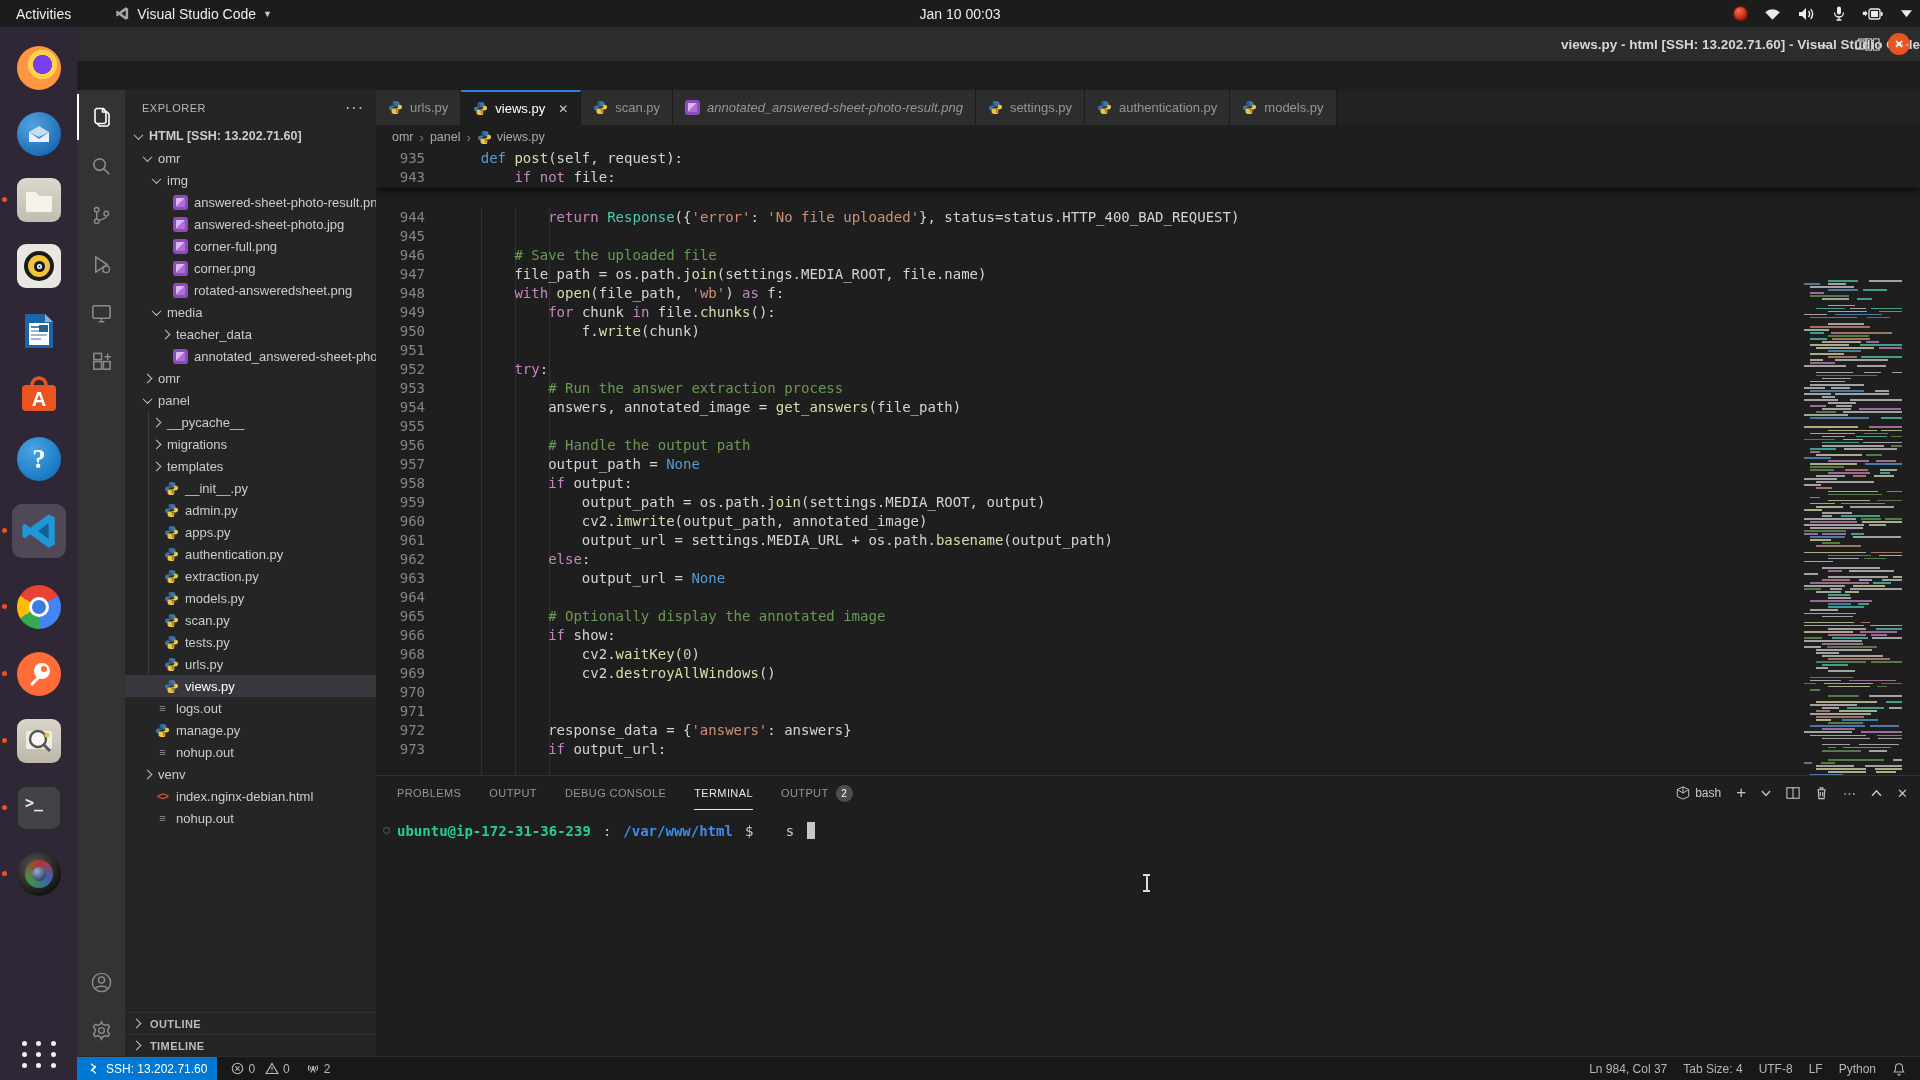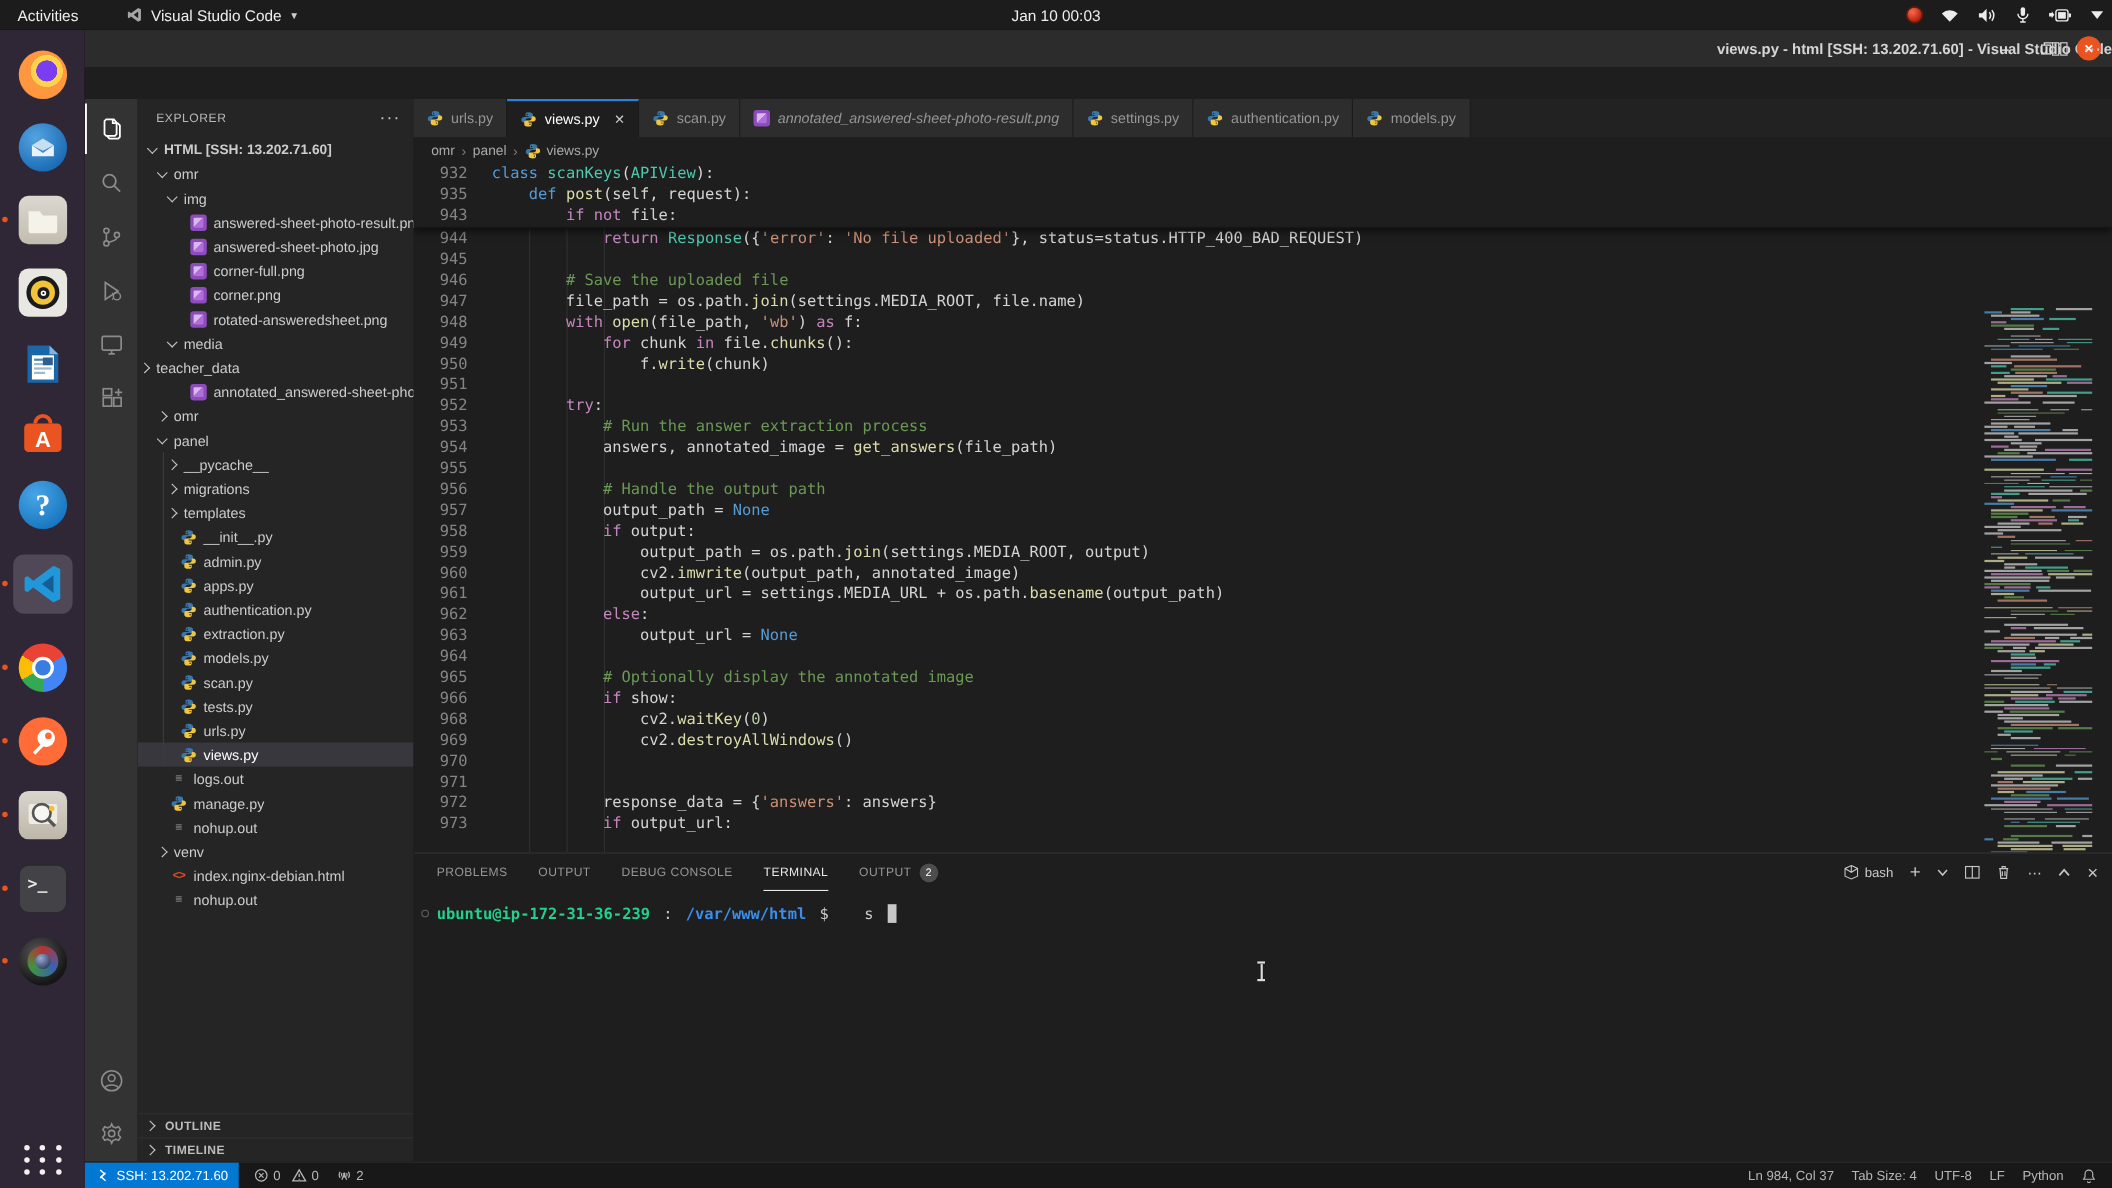--- a/index.html
+++ b/index.html
@@ -408,21 +408,21 @@
         </div>
         <div class="trow" style="padding-left:34px">
           <span class="chev none"></span>
           <span class="ficon img"></span>
           <span>rotated-answeredsheet.png</span>
         </div>
         <div class="trow" style="padding-left:25px">
           <span class="chev open"></span>
           <span>media</span>
         </div>
-        <div class="trow" style="">
+        <div class="trow" style="padding-left:34px">
           <span class="chev closed"></span>
           <span>teacher_data</span>
         </div>
         <div class="trow" style="padding-left:34px">
           <span class="chev none"></span>
           <span class="ficon img"></span>
           <span>annotated_answered-sheet-pho...</span>
         </div>
         <div class="trow" style="padding-left:16px">
           <span class="chev closed"></span>
@@ -672,21 +672,20 @@
             <path fill="#f0c53f" d="M8 15 c3 0 3-1.3 3-2.3 V11 H8 v-.8 h4.4 c1.5 0 2.6-1.1 2.6-2.7 S13.9 5 12.4 5 H11 v1.7 C11 8.1 9.9 9.1 8.5 9.1 h-3 c-1 0-1.7.8-1.7 1.8 v1.8 C3.8 14 5 15 8 15 Z M9.4 13.4 a.7 .7 0 1 1 0 -1.4 a.7 .7 0 0 1 0 1.4 Z"></path>
           </svg>
         </span>views.py</span>
     </div>
 
   <div id="code">
     <div class="ig" style="left:105px"></div>
     <div class="ig" style="left:139px"></div>
     <div class="ig" style="left:173px"></div>
     <div id="sticky">
-        <div class="cl"><span class="ln">932</span><span class="ct"><span class="tk-d">class </span><span class="tk-t">scanKeys</span><span class="tk-p">(</span><span class="tk-t">APIView</span><span class="tk-p">):</span></span></div>
         <div class="cl"><span class="ln">935</span><span class="ct"><span class="tk-p">    </span><span class="tk-d">def </span><span class="tk-f">post</span><span class="tk-p">(self, request):</span></span></div>
         <div class="cl"><span class="ln">943</span><span class="ct"><span class="tk-p">        </span><span class="tk-k">if</span><span class="tk-p"> </span><span class="tk-k">not</span><span class="tk-p"> file:</span></span></div>
       </div>
     <div id="codelines">
         <div class="cl"><span class="ln">944</span><span class="ct"><span class="tk-p">            </span><span class="tk-k">return</span><span class="tk-p"> </span><span class="tk-t">Response</span><span class="tk-p">({</span><span class="tk-s">'error'</span><span class="tk-p">: </span><span class="tk-s">'No file uploaded'</span><span class="tk-p">}, status=status.HTTP_400_BAD_REQUEST)</span></span></div>
         <div class="cl"><span class="ln">945</span><span class="ct"></span></div>
         <div class="cl"><span class="ln">946</span><span class="ct"><span class="tk-p">        </span><span class="tk-c"># Save the uploaded file</span></span></div>
         <div class="cl"><span class="ln">947</span><span class="ct"><span class="tk-p">        file_path = os.path.</span><span class="tk-f">join</span><span class="tk-p">(settings.MEDIA_ROOT, file.name)</span></span></div>
         <div class="cl"><span class="ln">948</span><span class="ct"><span class="tk-p">        </span><span class="tk-k">with</span><span class="tk-p"> </span><span class="tk-f">open</span><span class="tk-p">(file_path, </span><span class="tk-s">'wb'</span><span class="tk-p">) </span><span class="tk-k">as</span><span class="tk-p"> f:</span></span></div>
         <div class="cl"><span class="ln">949</span><span class="ct"><span class="tk-p">            </span><span class="tk-k">for</span><span class="tk-p"> chunk </span><span class="tk-k">in</span><span class="tk-p"> file.</span><span class="tk-f">chunks</span><span class="tk-p">():</span></span></div>

